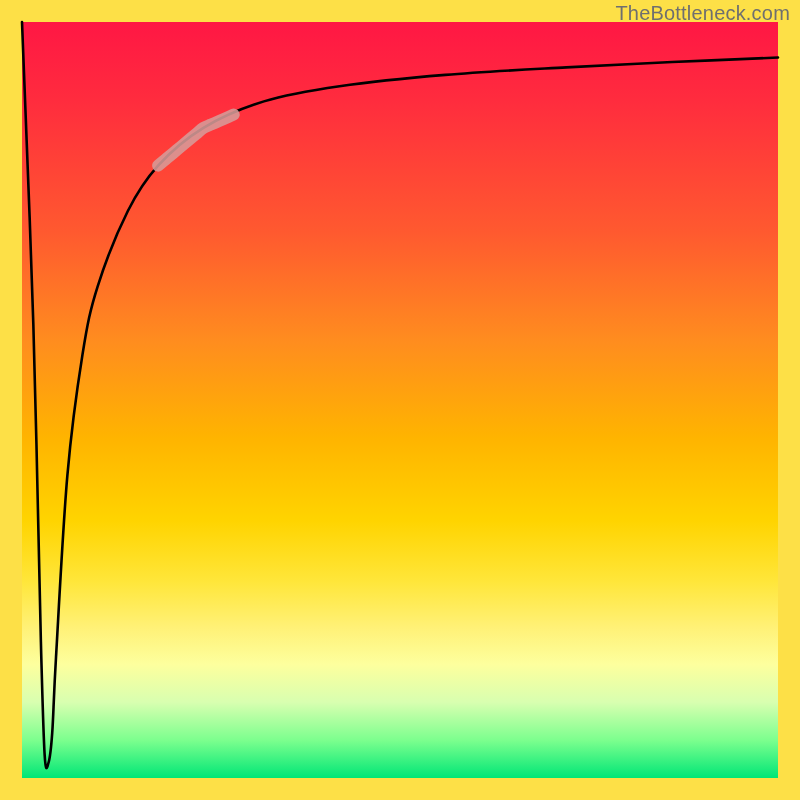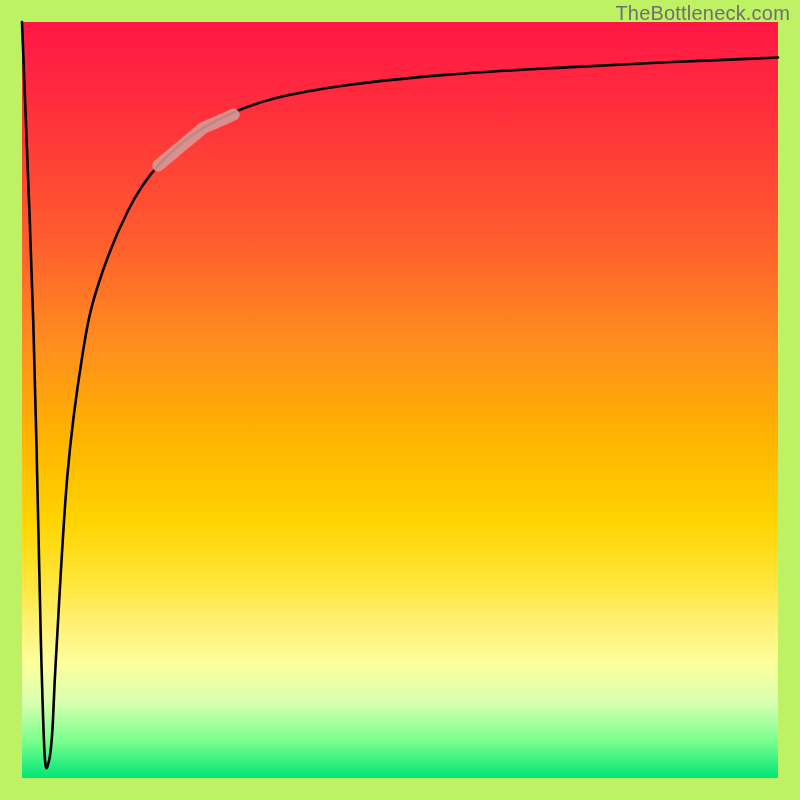--- a/index.html
+++ b/index.html
@@ -8,21 +8,21 @@
     width: 800px;
     height: 800px;
     background: #000;
     overflow: hidden;
     font-family: Arial, Helvetica, sans-serif;
   }
   .outer {
     position: relative;
     width: 800px;
     height: 800px;
-    background: #bef264;
+    background: #fde047;
   }
   .plot {
     position: absolute;
     left: 22px;
     top: 22px;
     width: 756px;
     height: 756px;
     
     background: linear-gradient(
       to bottom,

